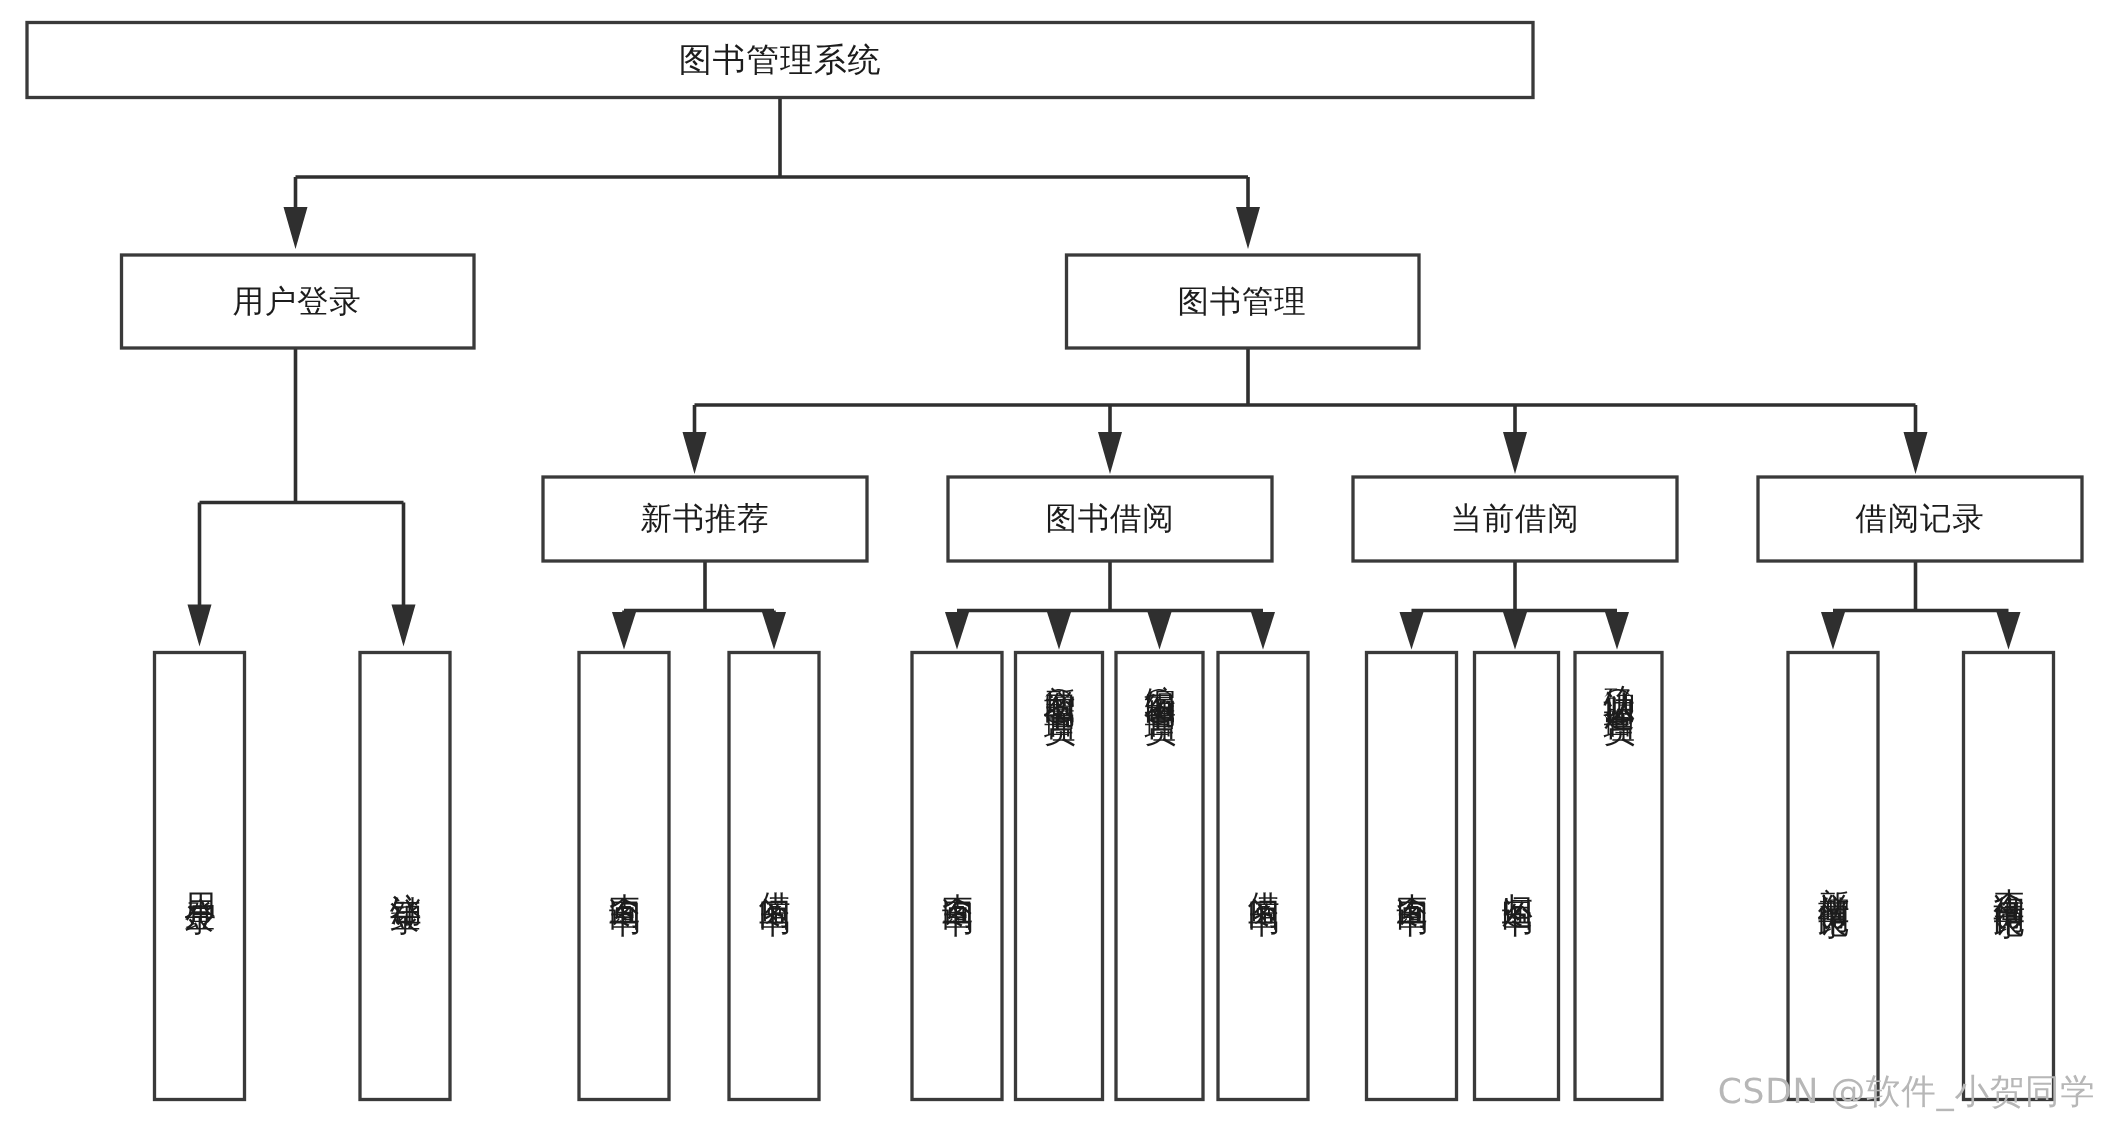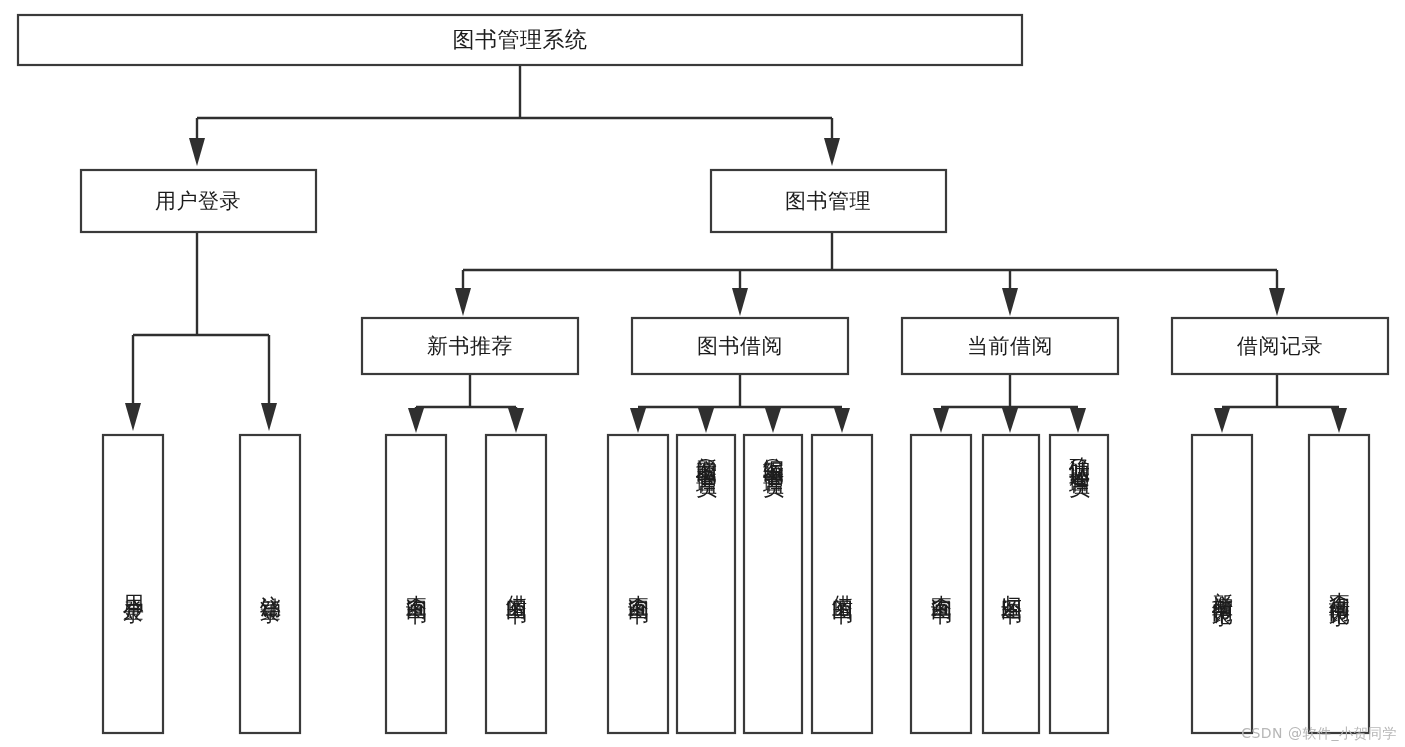--- a/index.html
+++ b/index.html
@@ -72,21 +72,21 @@
     color: #1c1c1c;
     letter-spacing: 3px;
     white-space: nowrap;
     text-align: center;
   }
   .watermark {
     position: absolute;
     right: 8px;
     bottom: 4px;
     font-family: "DejaVu Sans", "Liberation Sans", sans-serif;
-    font-size: 14px;
+    font-size: 23px;
     color: #b7b7b7;
     letter-spacing: 0.5px;
     white-space: nowrap;
     pointer-events: none;
   }
 </style>
 </head>
 <body>
 
 <div id="diagram-root">

